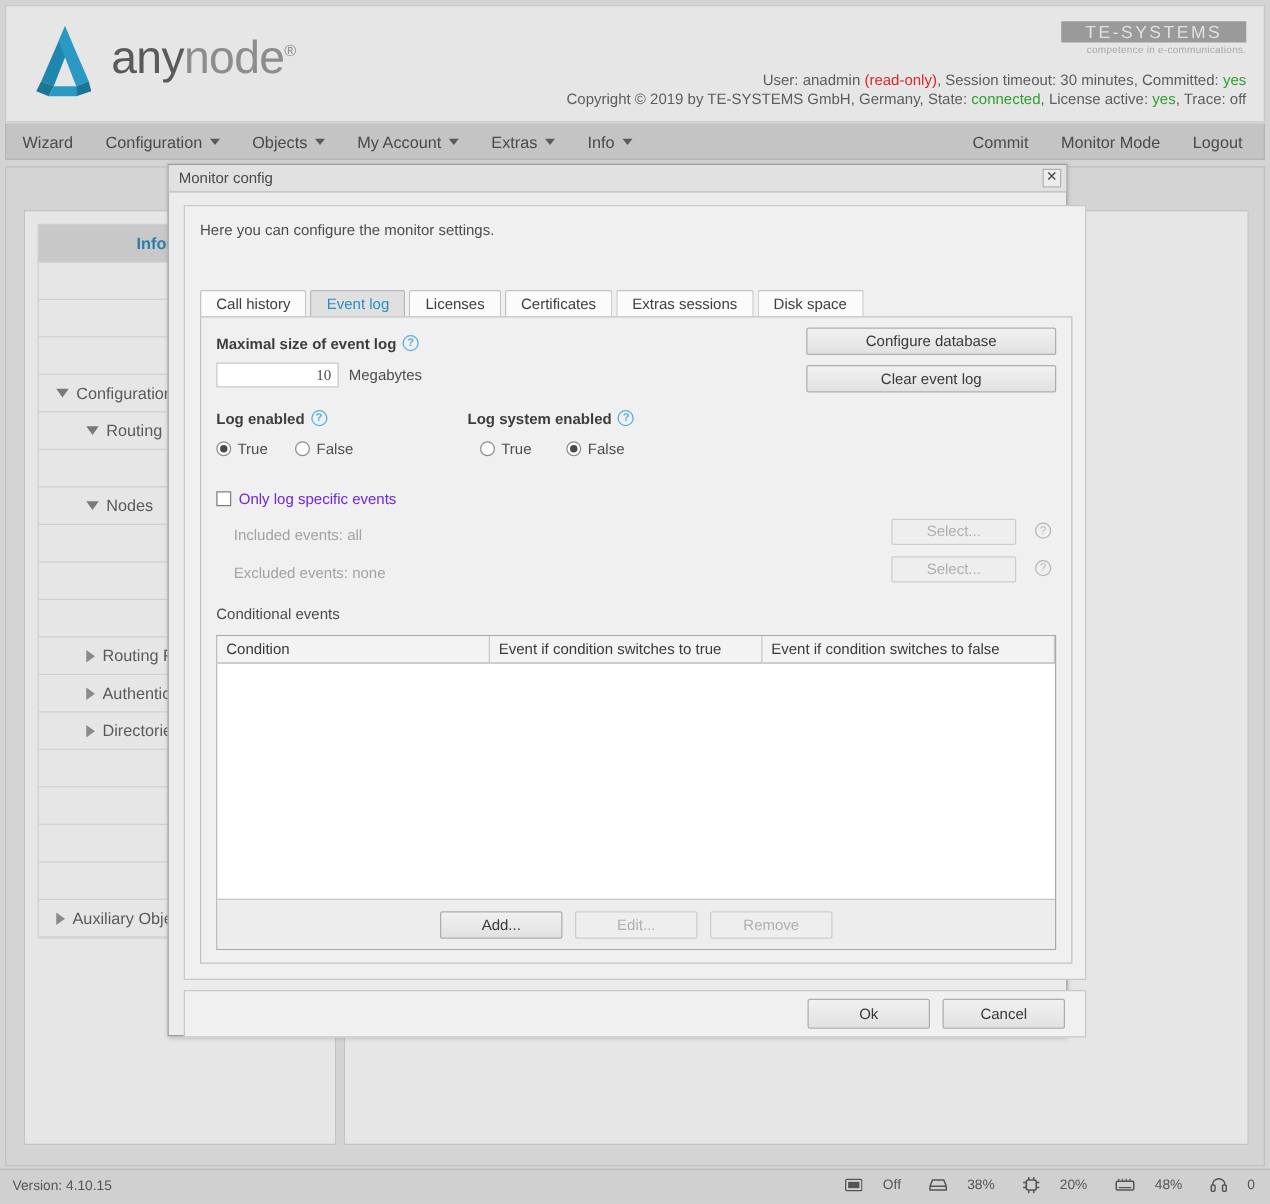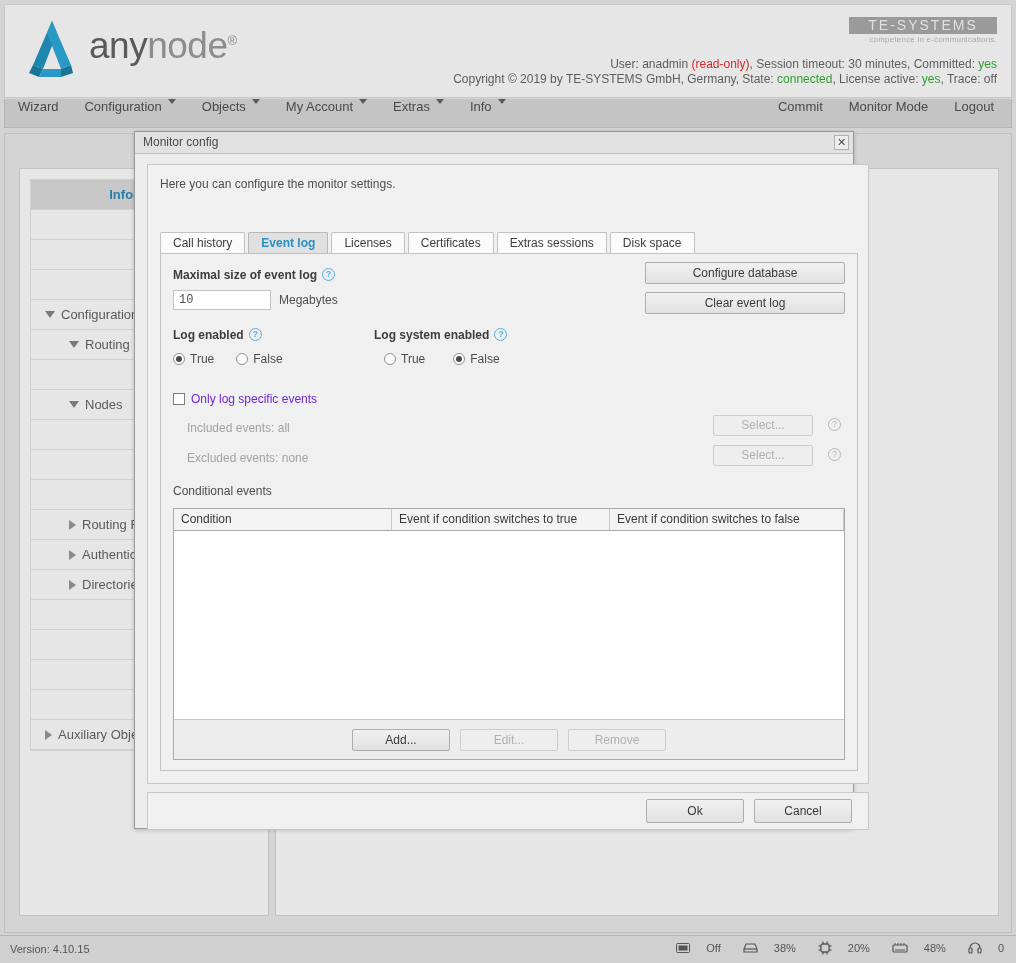--- a/index.html
+++ b/index.html
@@ -73,21 +73,21 @@
     position: absolute; left: 4px; top: 99px;
     width: 1008px; height: 29px;
     background: #c4c4c4;
     border-left: 1px solid #b5b5b5;
     border-right: 1px solid #b5b5b5;
     border-bottom: 1px solid #b5b5b5;
   }
   .nav-left { position: absolute; left: 0; top: 0; display: flex; height: 29px; }
   .nav-right { position: absolute; right: 4px; top: 0; display: flex; height: 29px; }
   .nav-item {
-    display: flex; align-items: flex-start;
+    display: flex; align-items: center;
     padding: 0 13px;
     height: 29px;
     font-size: 13px;
     color: #4a4a4a;
     cursor: default;
     white-space: nowrap;
   }
   .caret {
     display: inline-block;
     margin-left: 6px;
@@ -217,21 +217,21 @@
     border-bottom: none;
     margin-right: 3px;
     font-size: 12px;
     color: #3d3d3d;
     cursor: default;
     border-radius: 2px 2px 0 0;
   }
   .tab.active {
     background: #e0e0e0;
     color: #2a8fc4;
-    font-weight: bold;
+    font-weight: normal;
     border-color: #b8b8b8;
     margin-top: 40px;
   }
   .tab-panel {
     position: absolute; left: 12px; top: 88px;
     width: 698px; height: 518px;
     background: #f0f0f0;
     border: 1px solid #c2c2c2;
   }
 
@@ -253,24 +253,25 @@
     position: relative;
     top: -1px;
     cursor: default;
   }
   .help.dim { border-color: #b6b6b6; color: #b6b6b6; }
 
   .num-input {
     width: 98px; height: 20px;
     border: 1px solid #c4c4c4;
     background: #ffffff;
+    text-align: right;
     padding: 0 5px;
     font-size: 12px;
     color: #4d4d4d;
-    font-family: Liberation Mono, monospace;
+    font-family: Liberation Serif, serif;
   }
   .unit { font-size: 12px; color: #4d4d4d; margin-left: 8px; }
 
   .radio {
     display: inline-block;
     width: 12px; height: 12px;
     border: 1px solid #8e8e8e;
     border-radius: 50%;
     background: #fff;
     vertical-align: middle;

